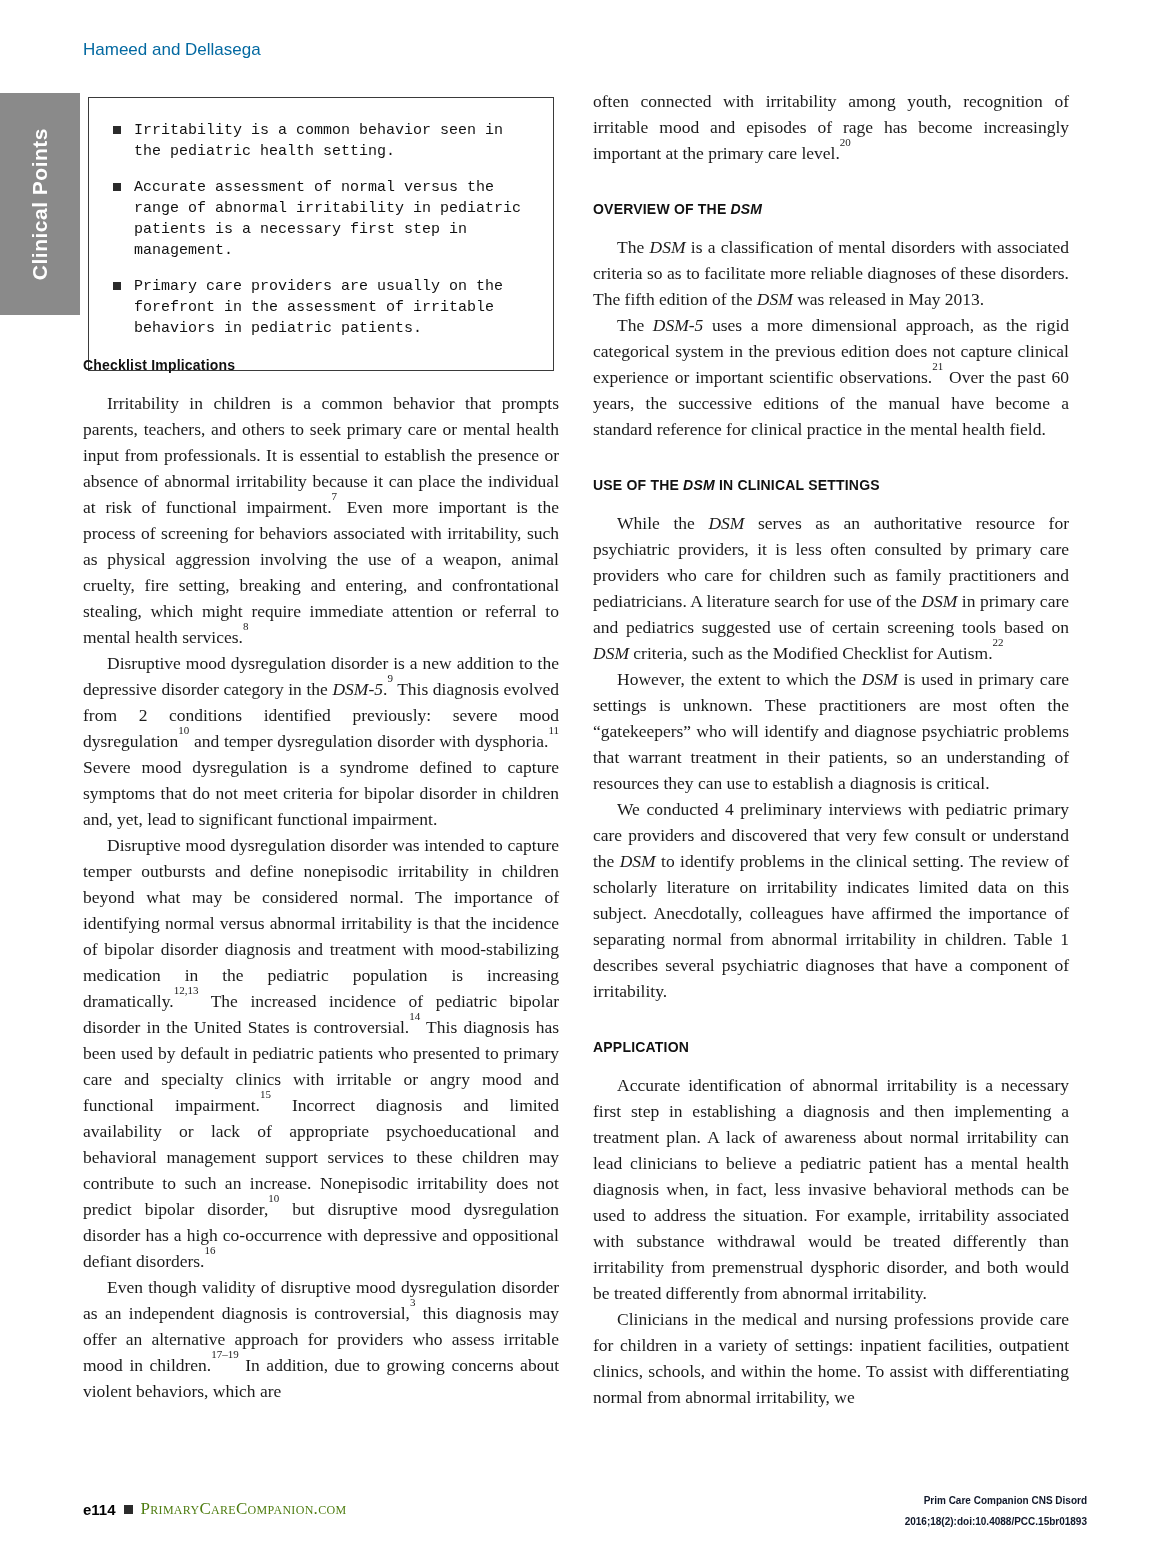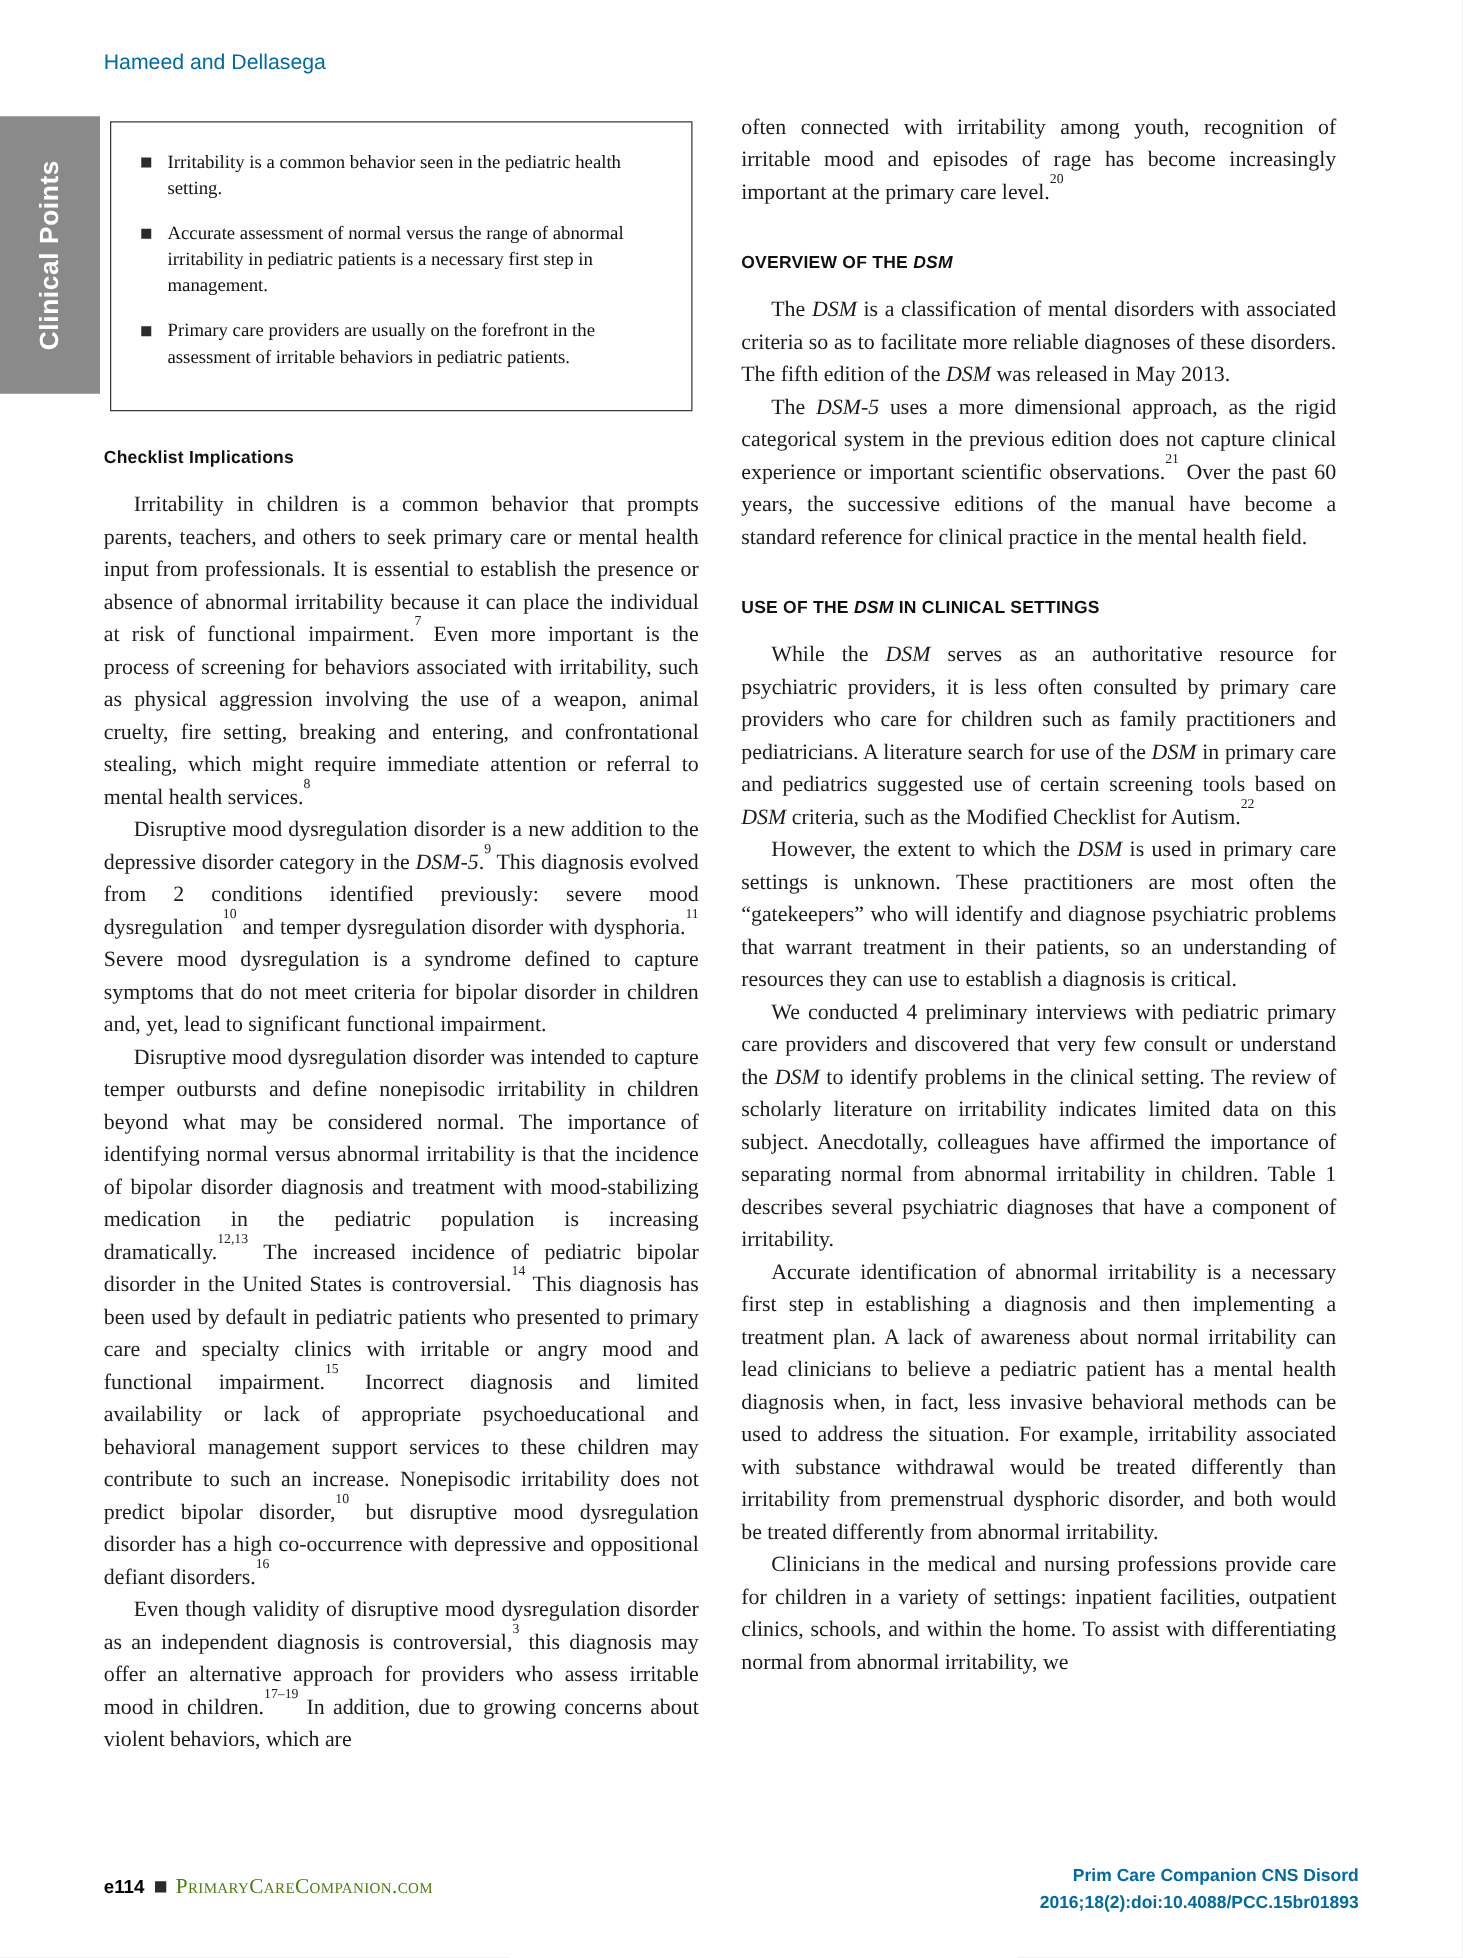--- a/index.html
+++ b/index.html
@@ -55,21 +55,21 @@
     min-height: 214px;
     box-sizing: border-box;
     border: 1px solid #3a3a3a;
     background: #fff;
     padding: 22px 28px 16px 24px;
   }
   .cp-item {
     display: flex;
     align-items: flex-start;
     gap: 13px;
-    font-family: Liberation Serif, serif;
+    font-family: Liberation Mono, monospace;
     font-size: 15px;
     line-height: 21px;
     margin-bottom: 15px;
     color: #111;
   }
   .cp-bullet {
     flex: 0 0 auto;
     width: 8px;
     height: 8px;
     margin-top: 6px;
@@ -142,23 +142,23 @@
     letter-spacing: 0.3px;
     color: #4d7c0f;
   }
   .footer-right {
     position: absolute;
     right: 83px;
     top: 1490px;
     text-align: right;
     font-family: "Liberation Sans", sans-serif;
     font-weight: bold;
-    font-size: 14px;
+    font-size: 10px;
     line-height: 21px;
-    color: #0369a1;
+    color: #0f172a;
   }
 </style>
 </head>
 <body>
 
 <div class="page">
 
   <div class="running-head">Hameed and Dellasega</div>
 
   <div class="clinical-tab">
@@ -190,20 +190,21 @@
 
   <div class="col col-right">
       <p class="body-para no-indent"><span>often connected with irritability among youth, recognition of irritable mood and episodes of rage has become increasingly important at the primary care level.</span><sup>20</sup></p>
       <h2 class="section-heading"><span>OVERVIEW OF THE </span><em>DSM</em></h2>
       <p class="body-para"><span>The </span><em>DSM</em><span> is a classification of mental disorders with associated criteria so as to facilitate more reliable diagnoses of these disorders. The fifth edition of the </span><em>DSM</em><span> was released in May 2013.</span></p>
       <p class="body-para"><span>The </span><em>DSM-5</em><span> uses a more dimensional approach, as the rigid categorical system in the previous edition does not capture clinical experience or important scientific observations.</span><sup>21</sup><span> Over the past 60 years, the successive editions of the manual have become a standard reference for clinical practice in the mental health field.</span></p>
       <h2 class="section-heading"><span>USE OF THE </span><em>DSM</em><span> IN CLINICAL SETTINGS</span></h2>
       <p class="body-para"><span>While the </span><em>DSM</em><span> serves as an authoritative resource for psychiatric providers, it is less often consulted by primary care providers who care for children such as family practitioners and pediatricians. A literature search for use of the </span><em>DSM</em><span> in primary care and pediatrics suggested use of certain screening tools based on </span><em>DSM</em><span> criteria, such as the Modified Checklist for Autism.</span><sup>22</sup></p>
       <p class="body-para"><span>However, the extent to which the </span><em>DSM</em><span> is used in primary care settings is unknown. These practitioners are most often the “gatekeepers” who will identify and diagnose psychiatric problems that warrant treatment in their patients, so an understanding of resources they can use to establish a diagnosis is critical.</span></p>
       <p class="body-para"><span>We conducted 4 preliminary interviews with pediatric primary care providers and discovered that very few consult or understand the </span><em>DSM</em><span> to identify problems in the clinical setting. The review of scholarly literature on irritability indicates limited data on this subject. Anecdotally, colleagues have affirmed the importance of separating normal from abnormal irritability in children. Table 1 describes several psychiatric diagnoses that have a component of irritability.</span></p>
+      <h2 class="section-heading"><span>APPLICATION</span></h2>
       <p class="body-para"><span>Accurate identification of abnormal irritability is a necessary first step in establishing a diagnosis and then implementing a treatment plan. A lack of awareness about normal irritability can lead clinicians to believe a pediatric patient has a mental health diagnosis when, in fact, less invasive behavioral methods can be used to address the situation. For example, irritability associated with substance withdrawal would be treated differently than irritability from premenstrual dysphoric disorder, and both would be treated differently from abnormal irritability.</span></p>
       <p class="body-para"><span>Clinicians in the medical and nursing professions provide care for children in a variety of settings: inpatient facilities, outpatient clinics, schools, and within the home. To assist with differentiating normal from abnormal irritability, we</span></p>
     </div>
 
   <div class="footer-left">
     <span class="footer-page-num">e114</span>
     <span class="footer-square"></span>
     <span class="footer-site">PrimaryCareCompanion.com</span>
   </div>
 

